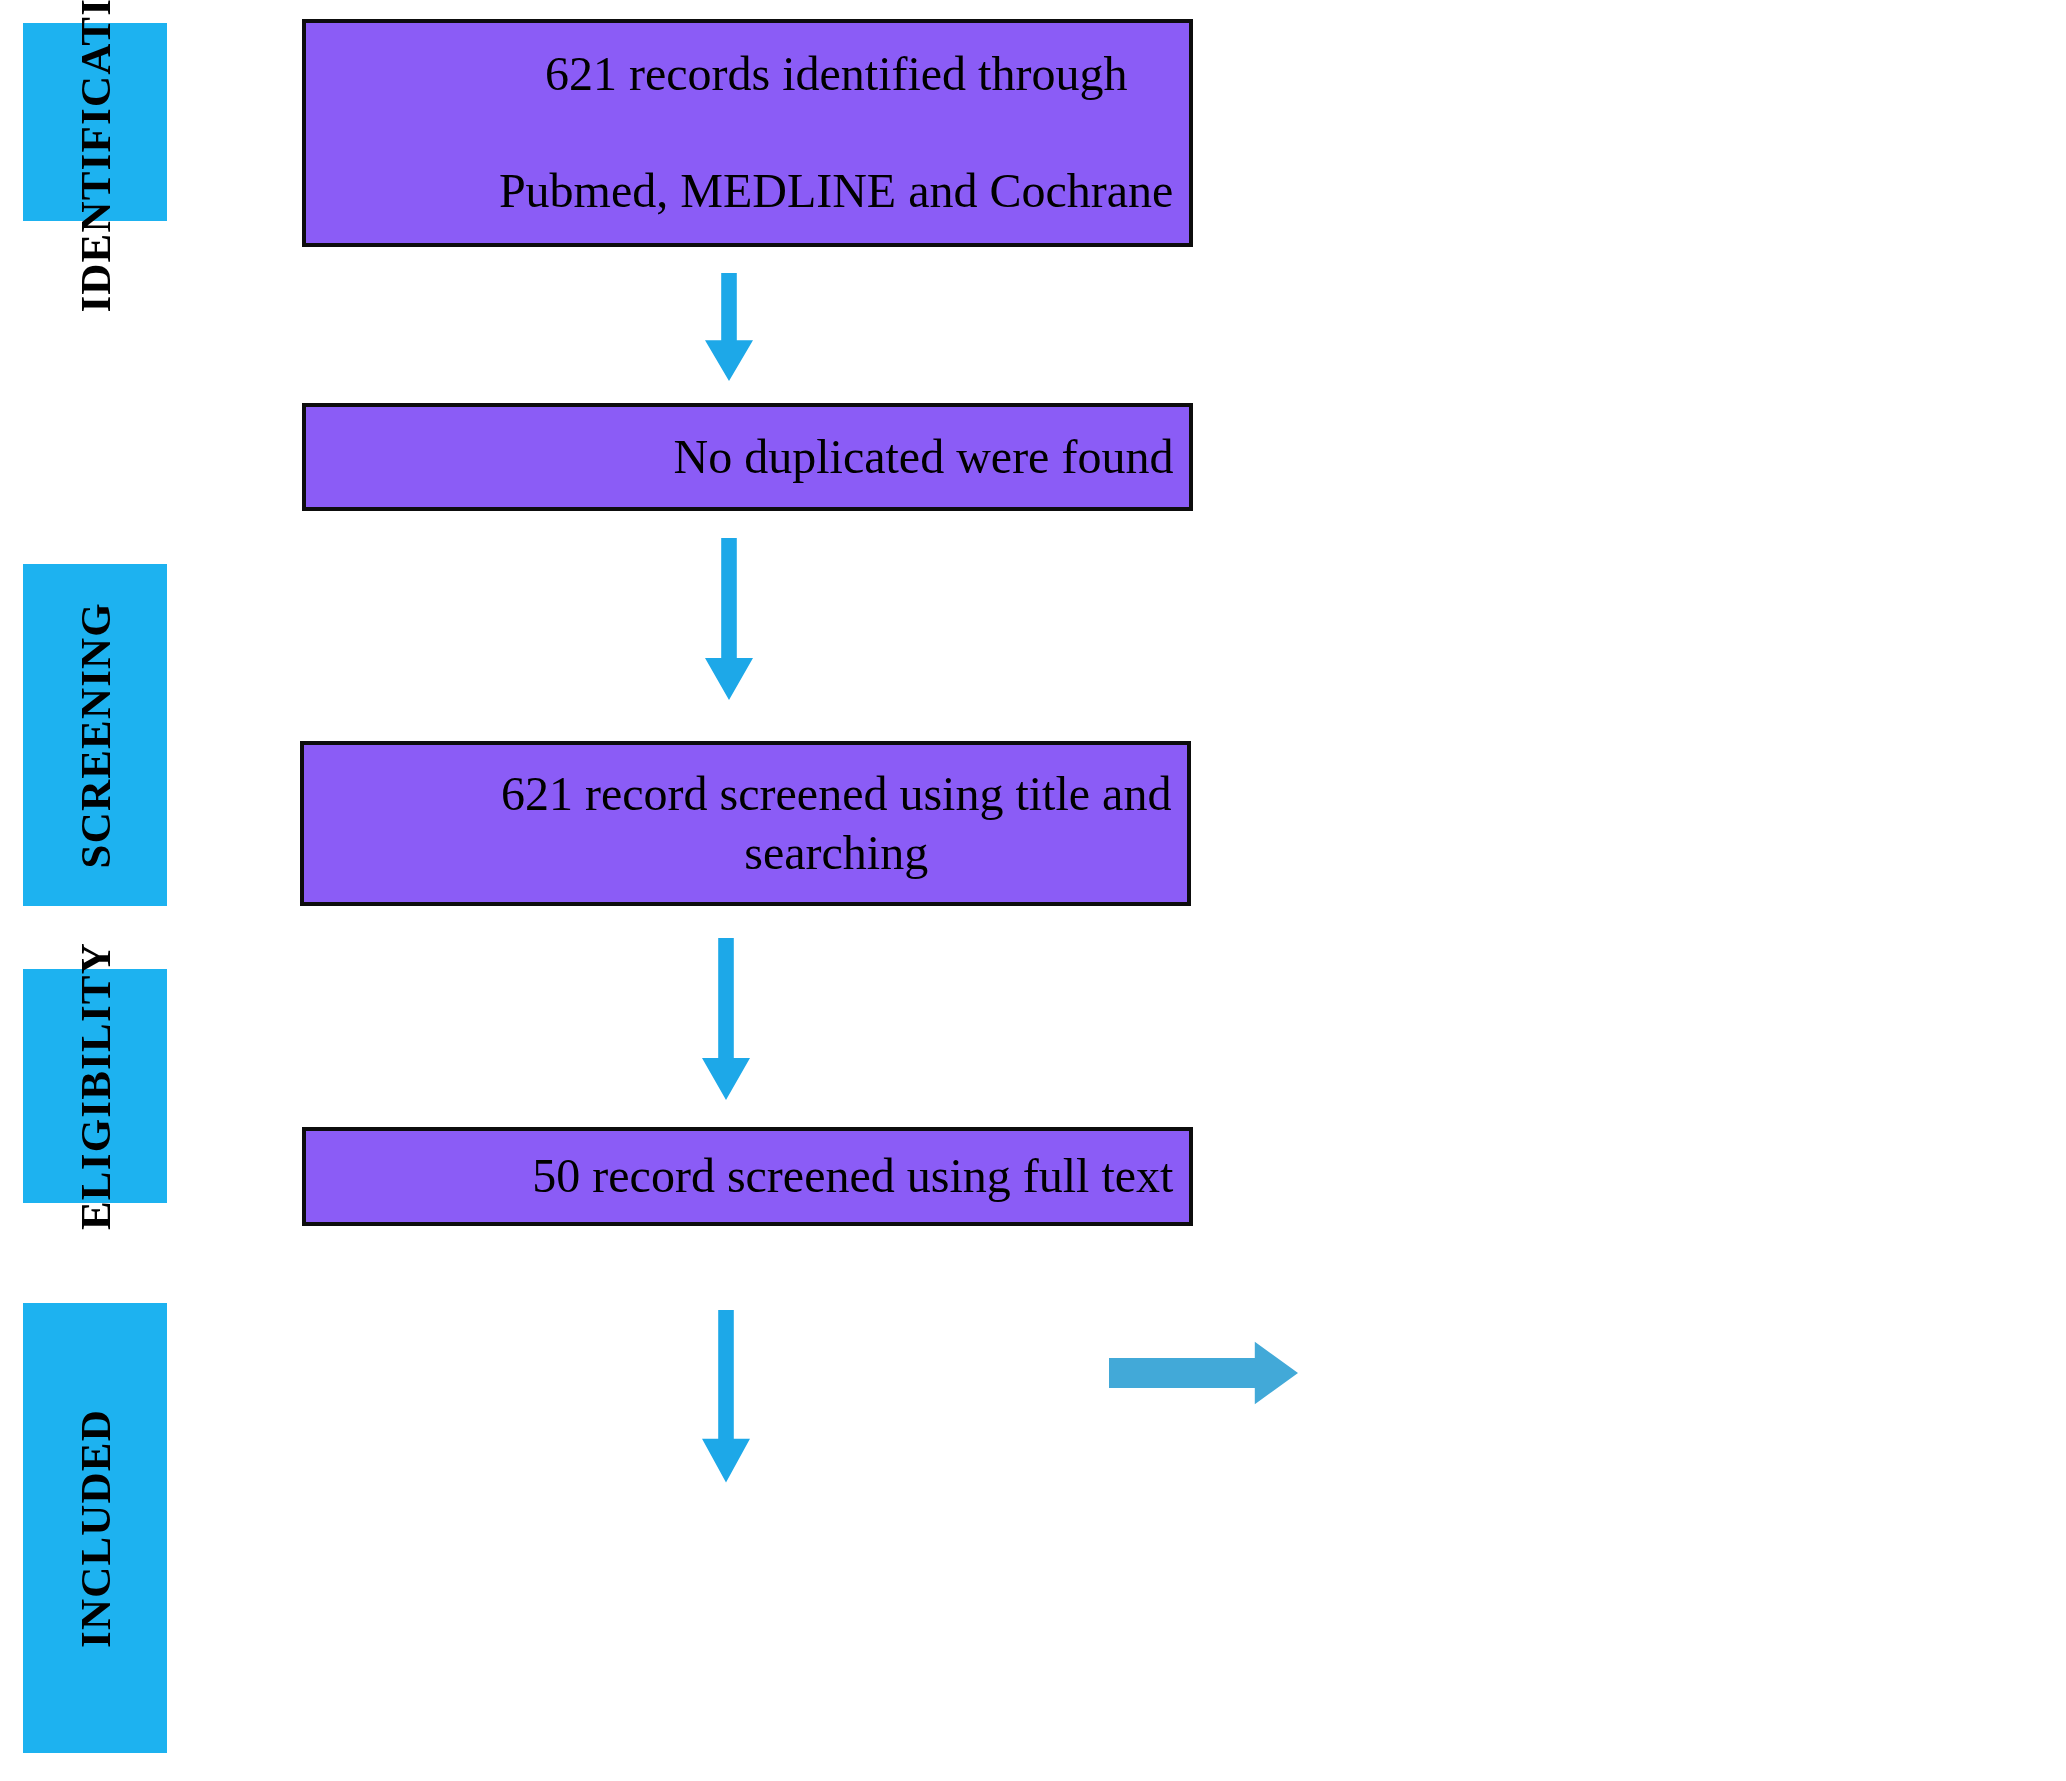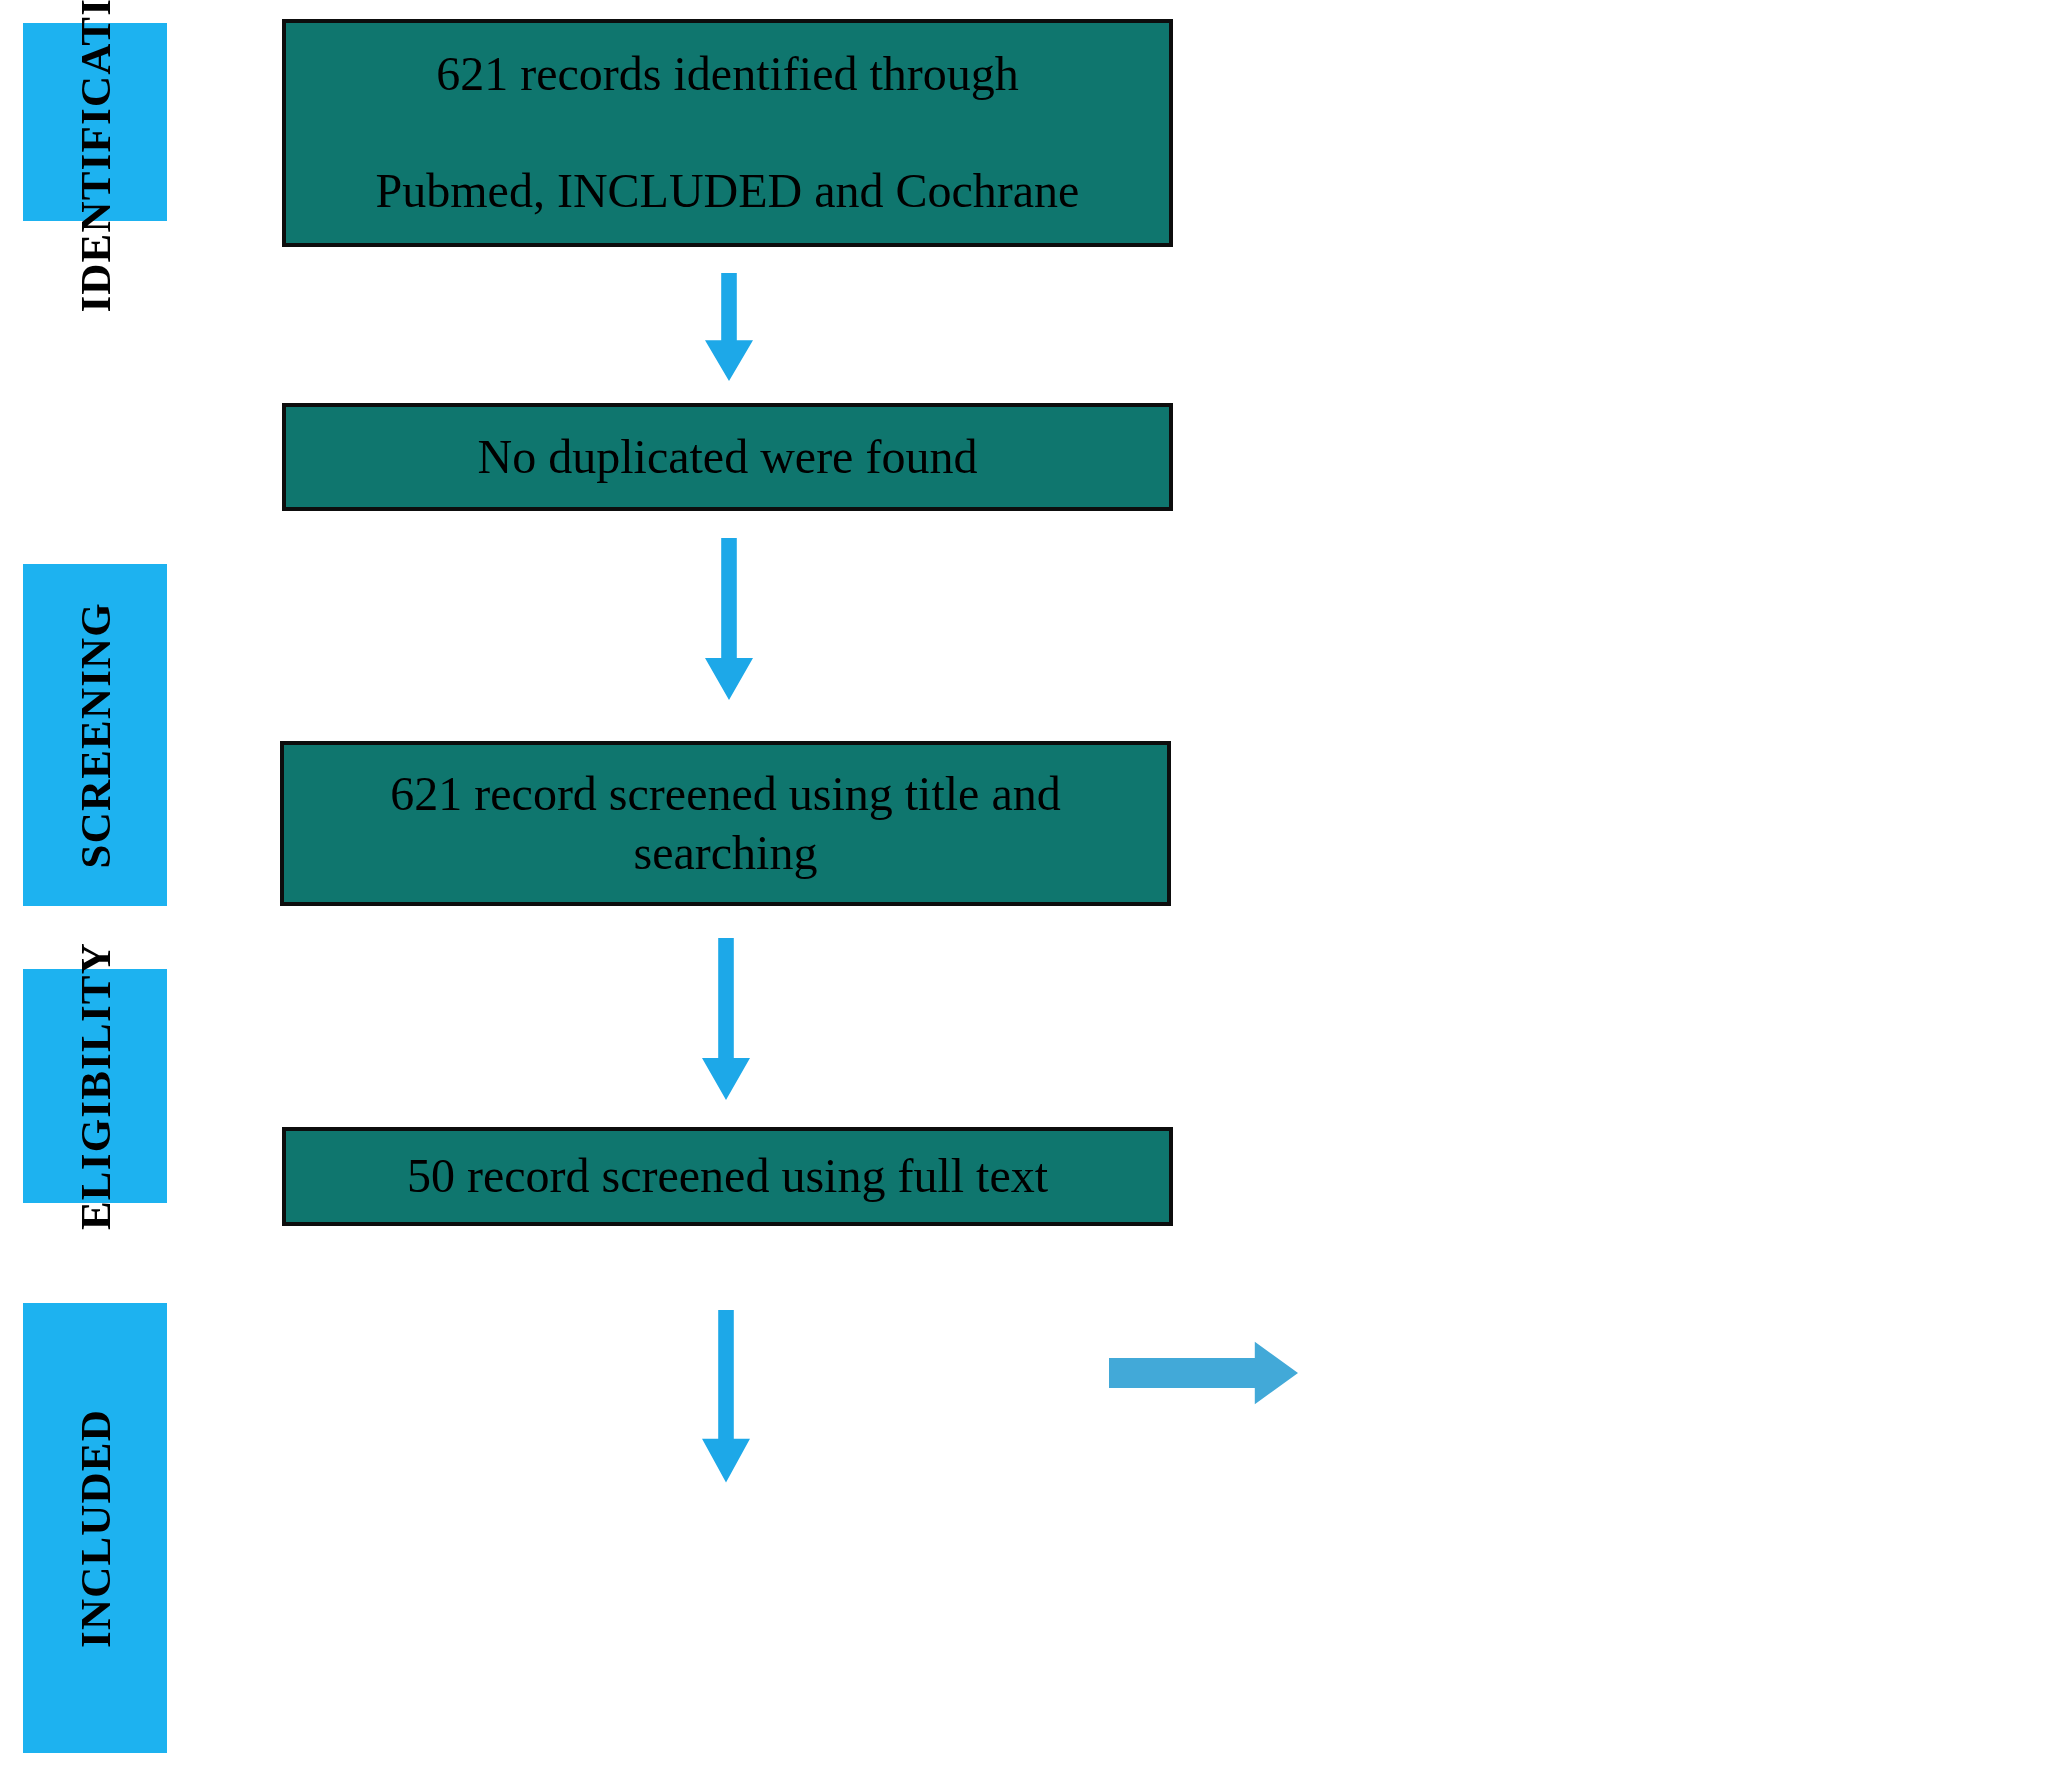--- a/index.html
+++ b/index.html
@@ -35,27 +35,28 @@
     letter-spacing: 1.2px;
     color: #000000;
     white-space: nowrap;
     line-height: 1;
   }
 
   
   .flow-box {
     position: absolute;
     box-sizing: border-box;
-    background: #0f766e;
+    background: #8b5cf6;
     border: 4.2px solid #0d0d0d;
     display: flex;
     align-items: center;
-    justify-content: center;
+    justify-content: flex-end;
     text-align: center;
     padding: 3.6px 15.6px;
+    margin-left: 20px;
   }
   .flow-box-text {
     font-family: "Liberation Serif", "DejaVu Serif", serif;
     font-size: 48px;
     line-height: 1.22;
     color: #000000;
   }
   .flow-box.excluded {
     border: 5.4px solid #16263b;
     padding: 3.6px 20.4px;
@@ -92,21 +93,21 @@
   </div>
 
   <div class="stage-band" style="top:1303px; height:450px;">
     <span class="stage-band-label">INCLUDED</span>
   </div>
 
   <div class="flow-box" style="left:282px; top:19px; width:891px; height:228px;">
     <div class="flow-box-text">
       <span>621 records identified through</span><br>
       <br>
-      <span>Pubmed, INCLUDED and Cochrane</span>
+      <span>Pubmed, MEDLINE and Cochrane</span>
     </div>
   </div>
 
   <svg class="arrow-down" style="left:693px; top:273px;" width="72" height="111" viewBox="0 0 120 185">
     <polygon points="47,0 73,0 73,112 100,112 60,180 20,112 47,112" fill="#1DA8E8"></polygon>
   </svg>
 
   <div class="flow-box" style="left:282px; top:403px; width:891px; height:108px;">
     <div class="flow-box-text">
       <span>No duplicated were found</span>

